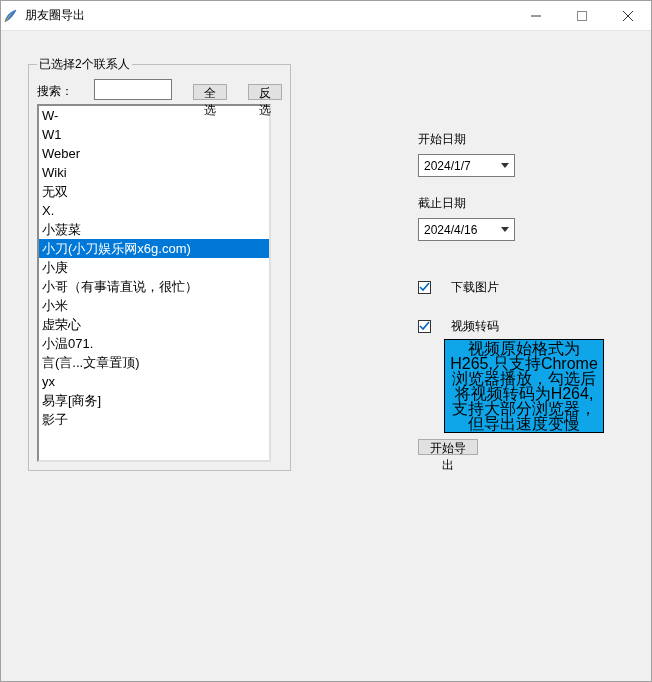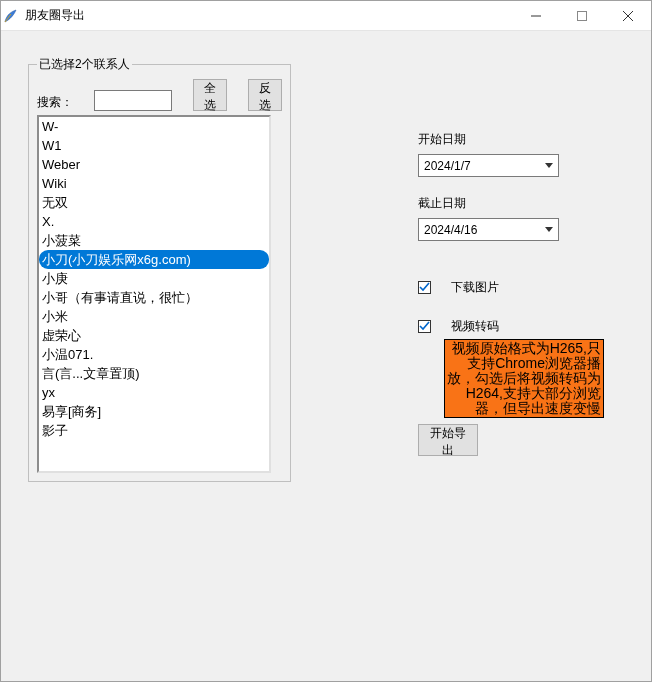--- a/index.html
+++ b/index.html
@@ -68,21 +68,21 @@
   }
   .search-label { white-space: nowrap; }
   .search-input {
     width: 78px; height: 21px;
     border: 1px solid #7a7a7a;
     background: #fff;
     padding: 0 3px;
     font-size: 12px;
   }
   .btn {
-    height: 32px;
+    height: 16px;
     padding: 0 8px;
     border: 1px solid #adadad;
     background: #e1e1e1;
     font-size: 12px;
     font-family: inherit;
     cursor: default;
     min-width: 34px;
   }
   .listbox {
     width: 234px; height: 358px;
@@ -95,28 +95,27 @@
     padding: 1px 3px;
     font-size: 13px;
     line-height: 17px;
     white-space: nowrap;
     overflow: hidden;
     cursor: default;
   }
   .list-item.selected {
     background: #0078d7;
     color: #fff;
-    border-radius: 9px;
   }
   .field-label {
     font-size: 12px;
     margin-bottom: 6px;
   }
   .combo {
-    width: 141px; height: 23px;
+    width: 97px; height: 23px;
     border: 1px solid #7a7a7a;
     background: #fff;
     display: flex; align-items: center;
     margin-bottom: 18px;
     position: relative;
   }
   .combo-text {
     flex: 1;
     padding: 0 5px;
     font-size: 12px;
@@ -138,28 +137,28 @@
     width: 13px; height: 13px;
     border: 1px solid #333;
     background: #fff;
     display: inline-flex;
     align-items: center; justify-content: center;
     flex-shrink: 0;
   }
   .checkbox svg { width: 11px; height: 11px; display: block; }
   .tooltip {
     width: 160px;
-    background: #f97316;
+    background: #0ea5e9;
     border: 1px solid #000;
-    font-size: 14px;
+    font-size: 16px;
     line-height: 15px;
     padding: 1px 2px;
     margin-top: 4px;
     margin-left: 26px;
-    text-align: right;
+    text-align: center;
   }
   .export-btn {
     margin-top: 6px;
     width: 60px;
   }
 </style>
 </head>
 <body>
 
 <div class="window">

